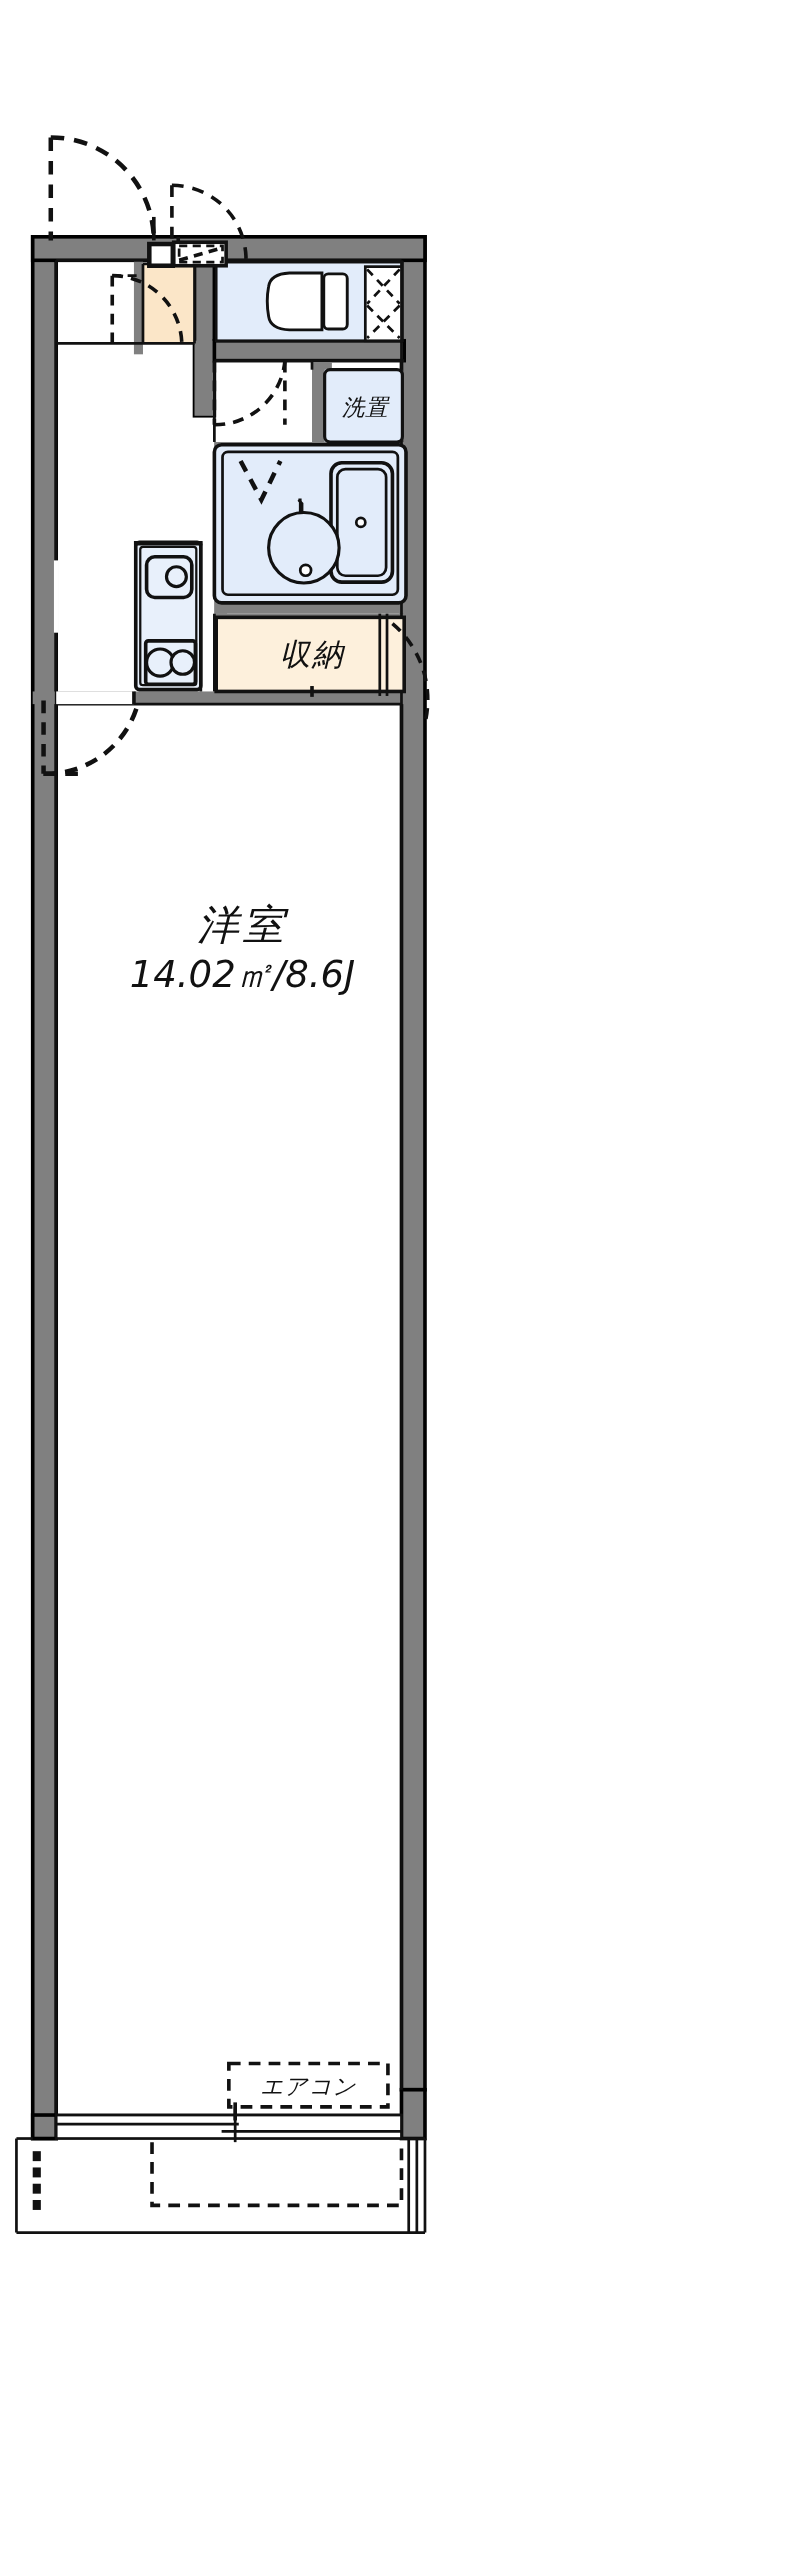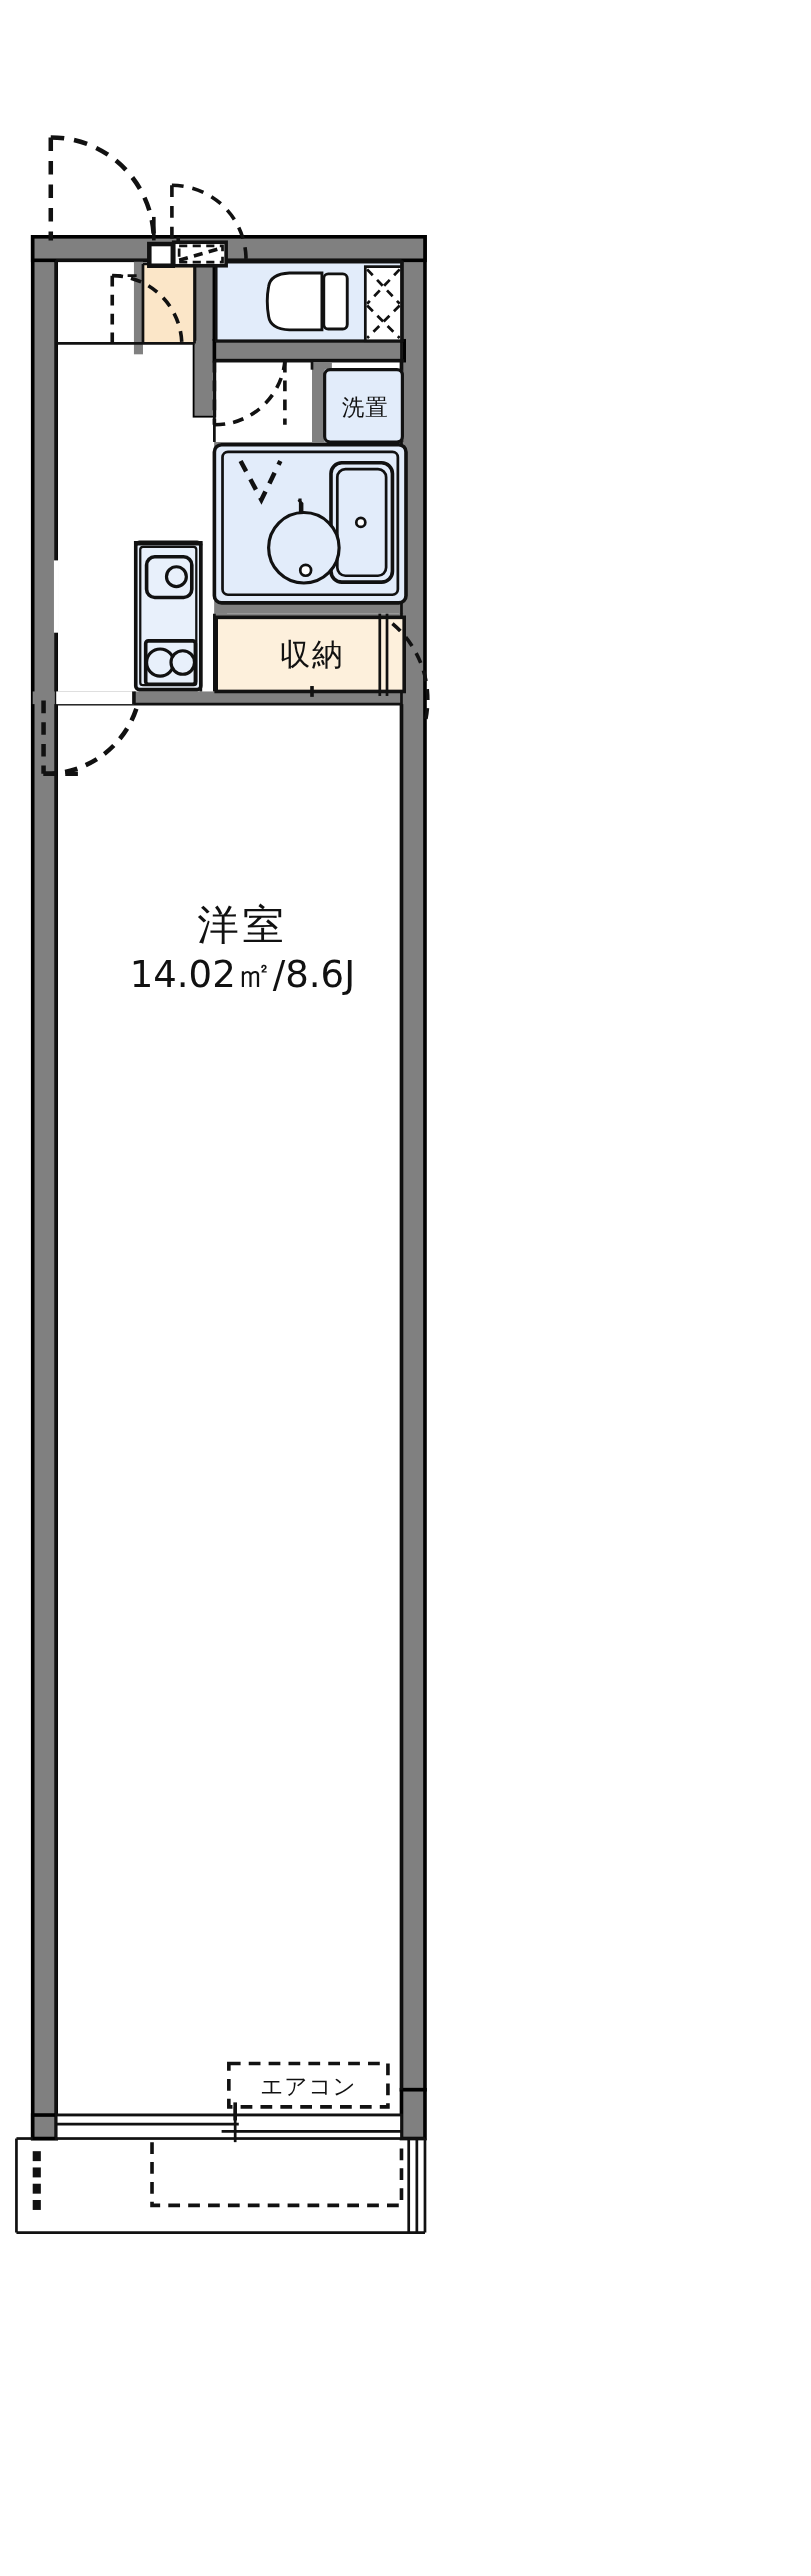--- a/index.html
+++ b/index.html
@@ -11,20 +11,21 @@
     width: 812px;
     height: 2576px;
     font-family: "DejaVu Sans", "Liberation Sans", sans-serif;
     overflow: hidden;
   }
   #plan-root {
     position: relative;
     width: 784px;
     height: 2576px;
     background: #ffffff;
+    font-style: italic;
   }
   svg.floorplan {
     display: block;
     width: 812px;
     height: 2576px;
   }
   .room-label {
     font-family: "DejaVu Sans", "Liberation Sans", sans-serif;
     fill: #111111;
     text-anchor: middle;

